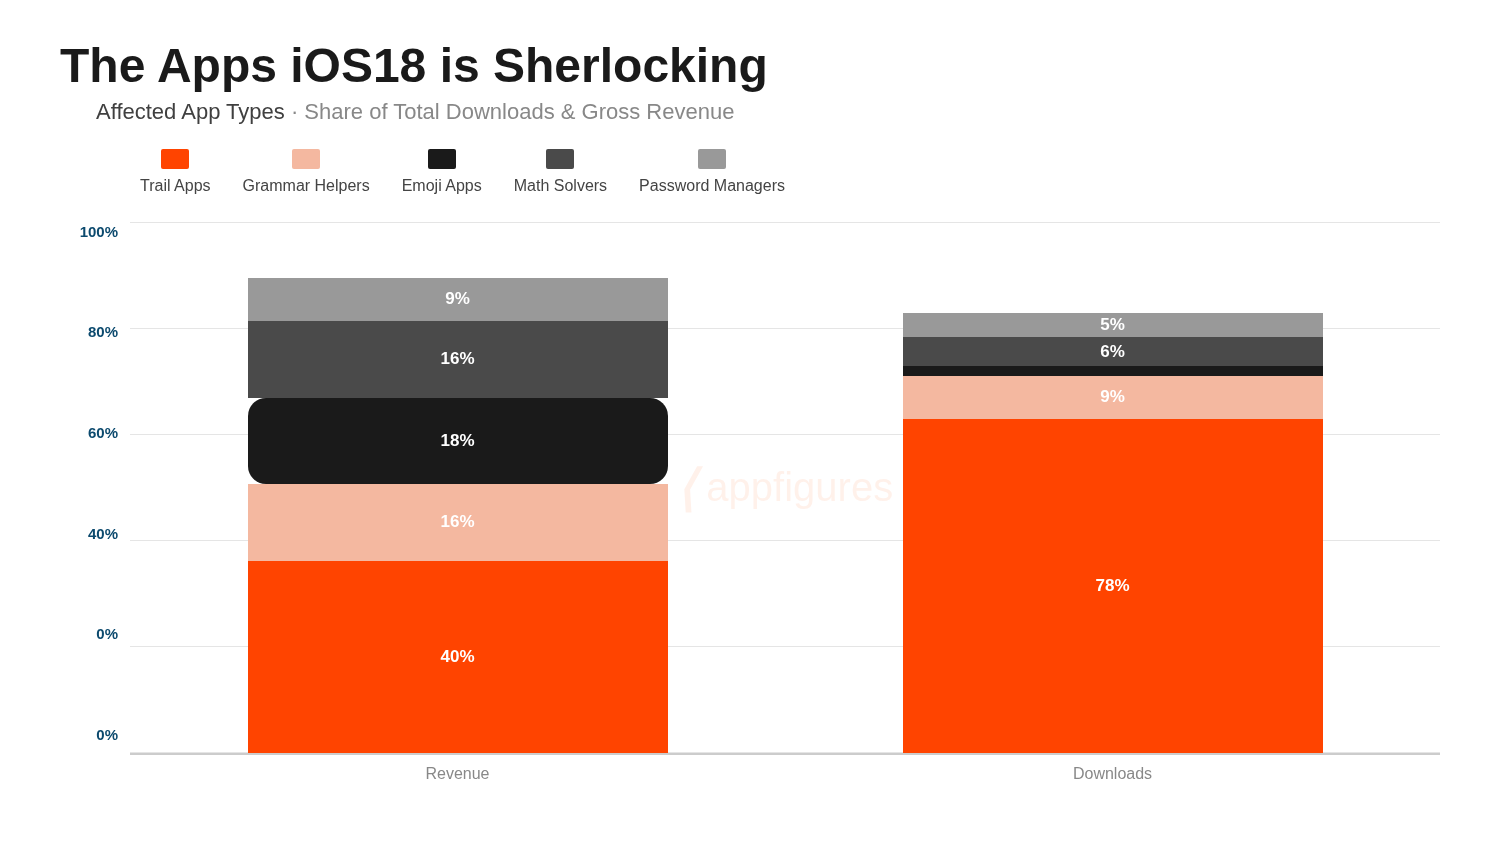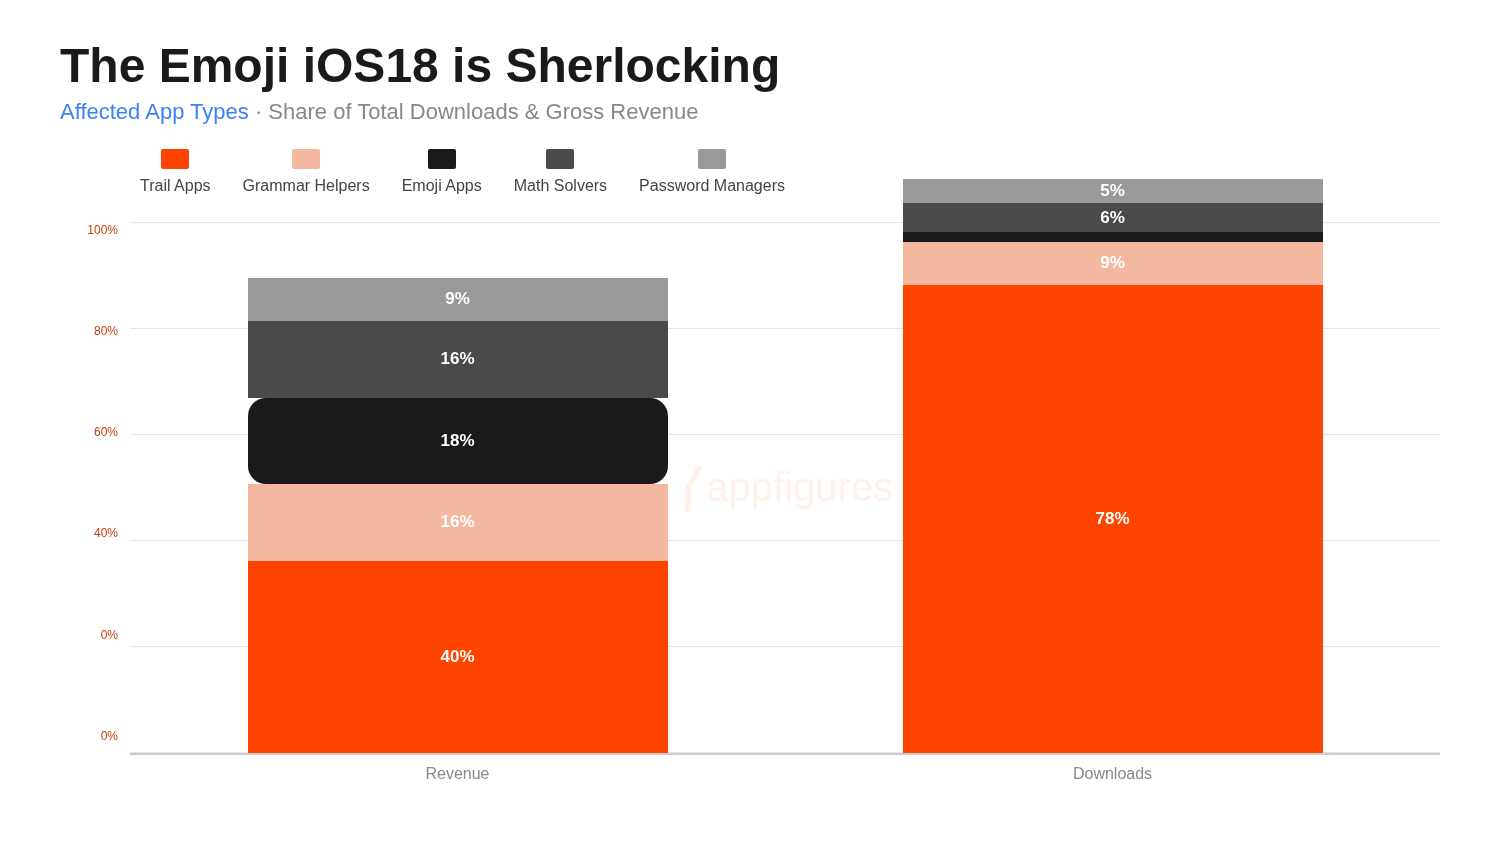--- a/index.html
+++ b/index.html
@@ -19,21 +19,22 @@
       line-height: 1.1;
       margin-bottom: 6px;
     }
 
     .subtitle {
       font-size: 22px;
       color: #888888;
       margin-bottom: 24px;
     }
     .subtitle span.dark {
-      color: #3b82f6;
+      color: #404040;
+      margin-left: 36px;
     }
 
     .legend {
       display: flex;
       align-items: center;
       gap: 32px;
       margin-bottom: 28px;
       padding-left: 80px;
     }
 
@@ -63,24 +64,25 @@
     .y-axis {
       display: flex;
       flex-direction: column-reverse;
       justify-content: space-between;
       width: 70px;
       padding-bottom: 40px;
       flex-shrink: 0;
     }
 
     .y-label {
-      font-size: 12px;
-      color: #c2410c;
+      font-size: 15px;
+      color: #0c4a6e;
       text-align: right;
       padding-right: 12px;
+      font-weight: bold;
     }
 
     .chart-inner {
       flex: 1;
       display: flex;
       flex-direction: column;
     }
 
     .bars-container {
       flex: 1;
@@ -171,21 +173,21 @@
 
     .watermark-logo {
       font-size: 50px;
       font-style: italic;
       font-weight: 700;
     }
   </style>
 </head>
 <body>
 
-<h1 class="title">The Emoji iOS18 is Sherlocking</h1>
+<h1 class="title">The Apps iOS18 is Sherlocking</h1>
 <div class="subtitle">
   <span class="dark">Affected App Types</span><span> · </span><span>Share of Total Downloads &amp; Gross Revenue</span>
 </div>
 
 <div class="legend" id="legend">
     <div class="legend-item">
       <div class="legend-swatch" style="background:#ff4400"></div>
       <span>Trail Apps</span>
     </div>
     <div class="legend-item">
@@ -234,21 +236,21 @@
             <div class="stacked-bar">
               <div class="bar-segment" style="height: 192px; background: rgb(255, 68, 0); color: rgb(255, 255, 255);">40%</div>
               <div class="bar-segment" style="height: 76.8px; background: rgb(244, 184, 160); color: rgb(255, 255, 255);">16%</div>
               <div class="bar-segment" style="height: 86.4px; background: rgb(26, 26, 26); color: rgb(255, 255, 255); border-radius: 18px;">18%</div>
               <div class="bar-segment" style="height: 76.8px; background: rgb(74, 74, 74); color: rgb(255, 255, 255);">16%</div>
               <div class="bar-segment" style="height: 43.2px; background: rgb(153, 153, 153); color: rgb(255, 255, 255);">9%</div>
             </div>
           </div>
           <div class="bar-group">
             <div class="stacked-bar">
-              <div class="bar-segment" style="height: 468px; background: rgb(255, 68, 0); color: rgb(255, 255, 255);">78%</div>
+              <div class="bar-segment" style="height: 334px; background: rgb(255, 68, 0); color: rgb(255, 255, 255);">78%</div>
               <div class="bar-segment" style="height: 43.2px; background: rgb(244, 184, 160); color: rgb(255, 255, 255);">9%</div>
               <div class="bar-segment" style="height: 9.6px; background: rgb(26, 26, 26); color: rgb(255, 255, 255);"></div>
               <div class="bar-segment" style="height: 28.8px; background: rgb(74, 74, 74); color: rgb(255, 255, 255);">6%</div>
               <div class="bar-segment" style="height: 24px; background: rgb(153, 153, 153); color: rgb(255, 255, 255);">5%</div>
             </div>
           </div>
         </div>
     </div>
     <div class="x-labels" id="x-labels">
         <div class="x-label">Revenue</div>

